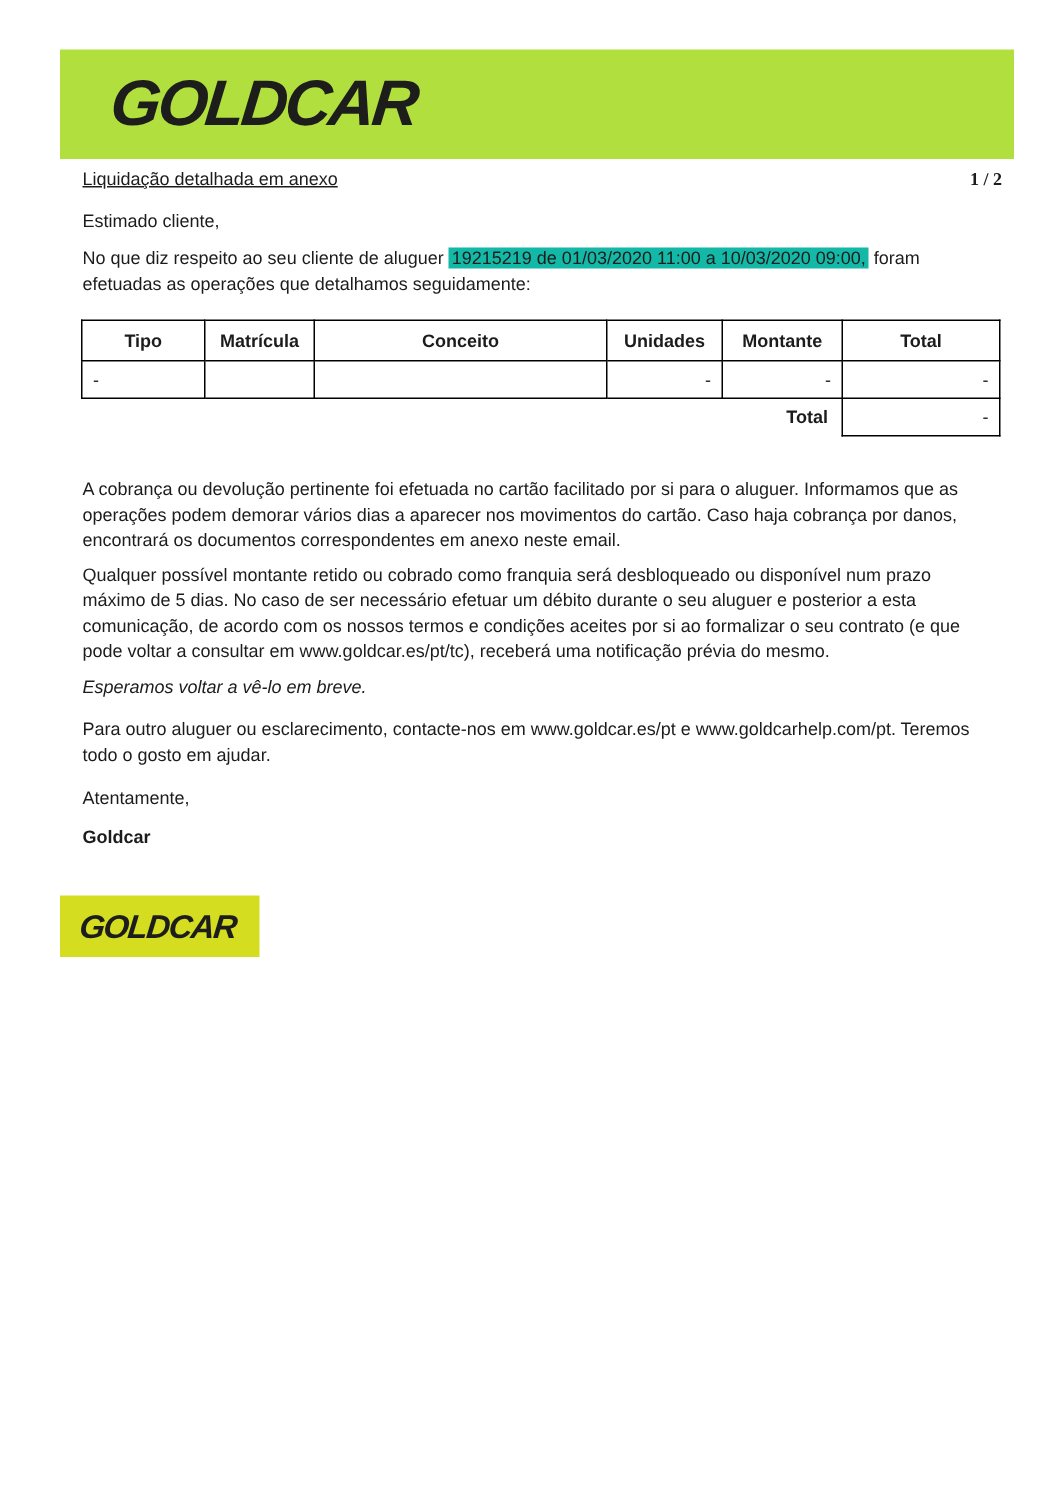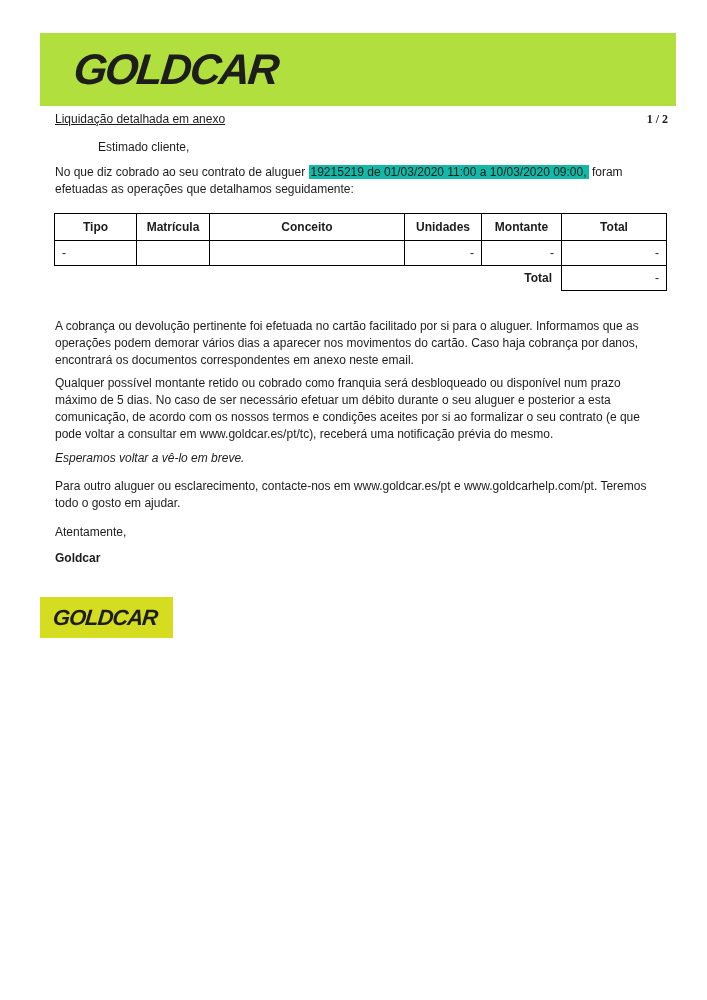--- a/index.html
+++ b/index.html
@@ -32,21 +32,21 @@
   }
   
   .subject-row {
     position:absolute; left:55px; top:111px; width:613px;
     display:flex; justify-content:space-between; align-items:baseline;
   }
   .subject { text-decoration:underline; }
   .pagenum { font-weight:bold;font-family:Liberation Serif, serif; }
   
   .para { position:absolute; left:55px; width:608px; }
-  .p-salutation { top:139px;margin-left:43px; }
+  .p-salutation { top:139px; }
   .p-intro { top:164px; }
   .hl { background:#14b8a6; padding:0 2px; }
   .p-card { top:318px; }
   .p-franchise { top:375px; }
   .p-hope { top:450px;font-style:italic; }
   .p-contact { top:478px; }
   .p-signoff { top:524px; }
   .p-signature { top:550px; font-weight:bold; }
   
   .settlement {
@@ -93,21 +93,21 @@
     <span class="wordmark-lg">GOLDCAR</span>
   </div>
 
   <div class="subject-row">
     <span class="subject">Liquidação detalhada em anexo</span>
     <span class="pagenum">1 / 2</span>
   </div>
 
   <p class="para p-salutation">Estimado cliente,</p>
 
-  <p class="para p-intro"><span>No que diz cobrado ao seu contrato de aluguer </span><span class="hl">19215219 de 01/03/2020 11:00 a 10/03/2020 09:00,</span><span> foram efetuadas as operações que detalhamos seguidamente:</span></p>
+  <p class="para p-intro"><span>No que diz respeito ao seu cliente de aluguer </span><span class="hl">19215219 de 01/03/2020 11:00 a 10/03/2020 09:00,</span><span> foram efetuadas as operações que detalhamos seguidamente:</span></p>
 
   <table class="settlement">
     <colgroup>
       <col style="width:82px">
         <col style="width:73px">
         <col style="width:195px">
       <col style="width:77px">
         <col style="width:80px">
         <col style="width:105px">
     </colgroup>

